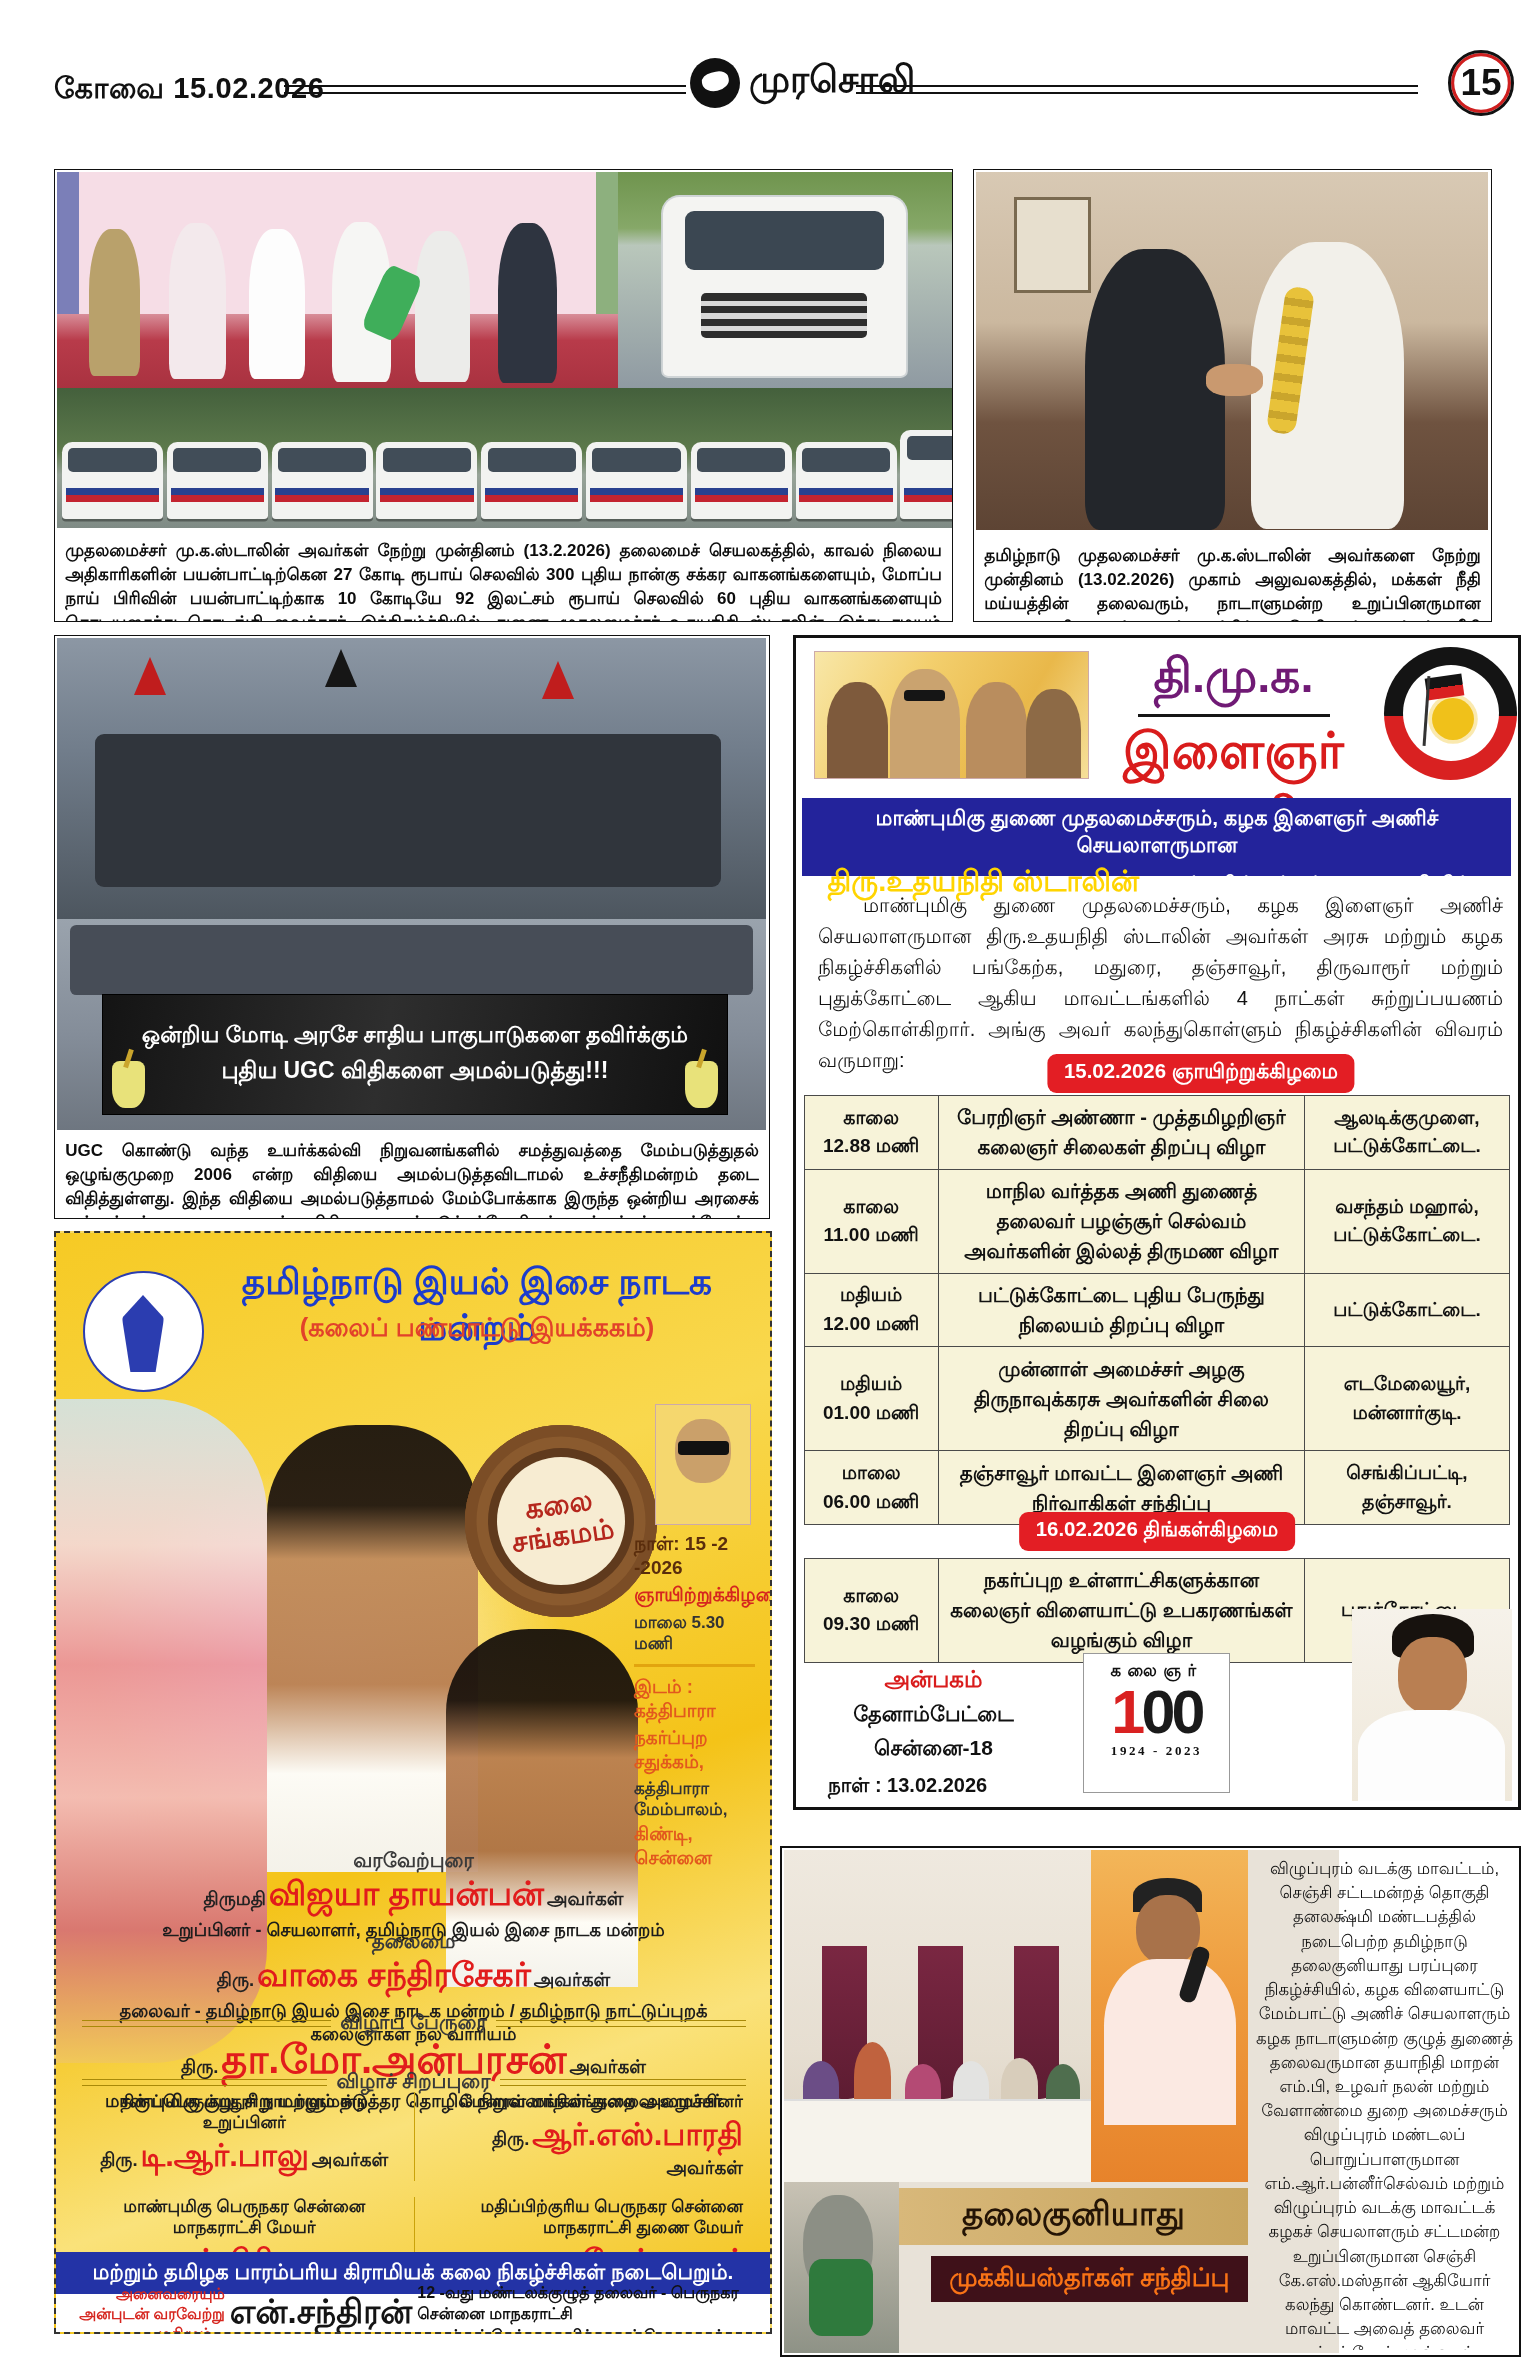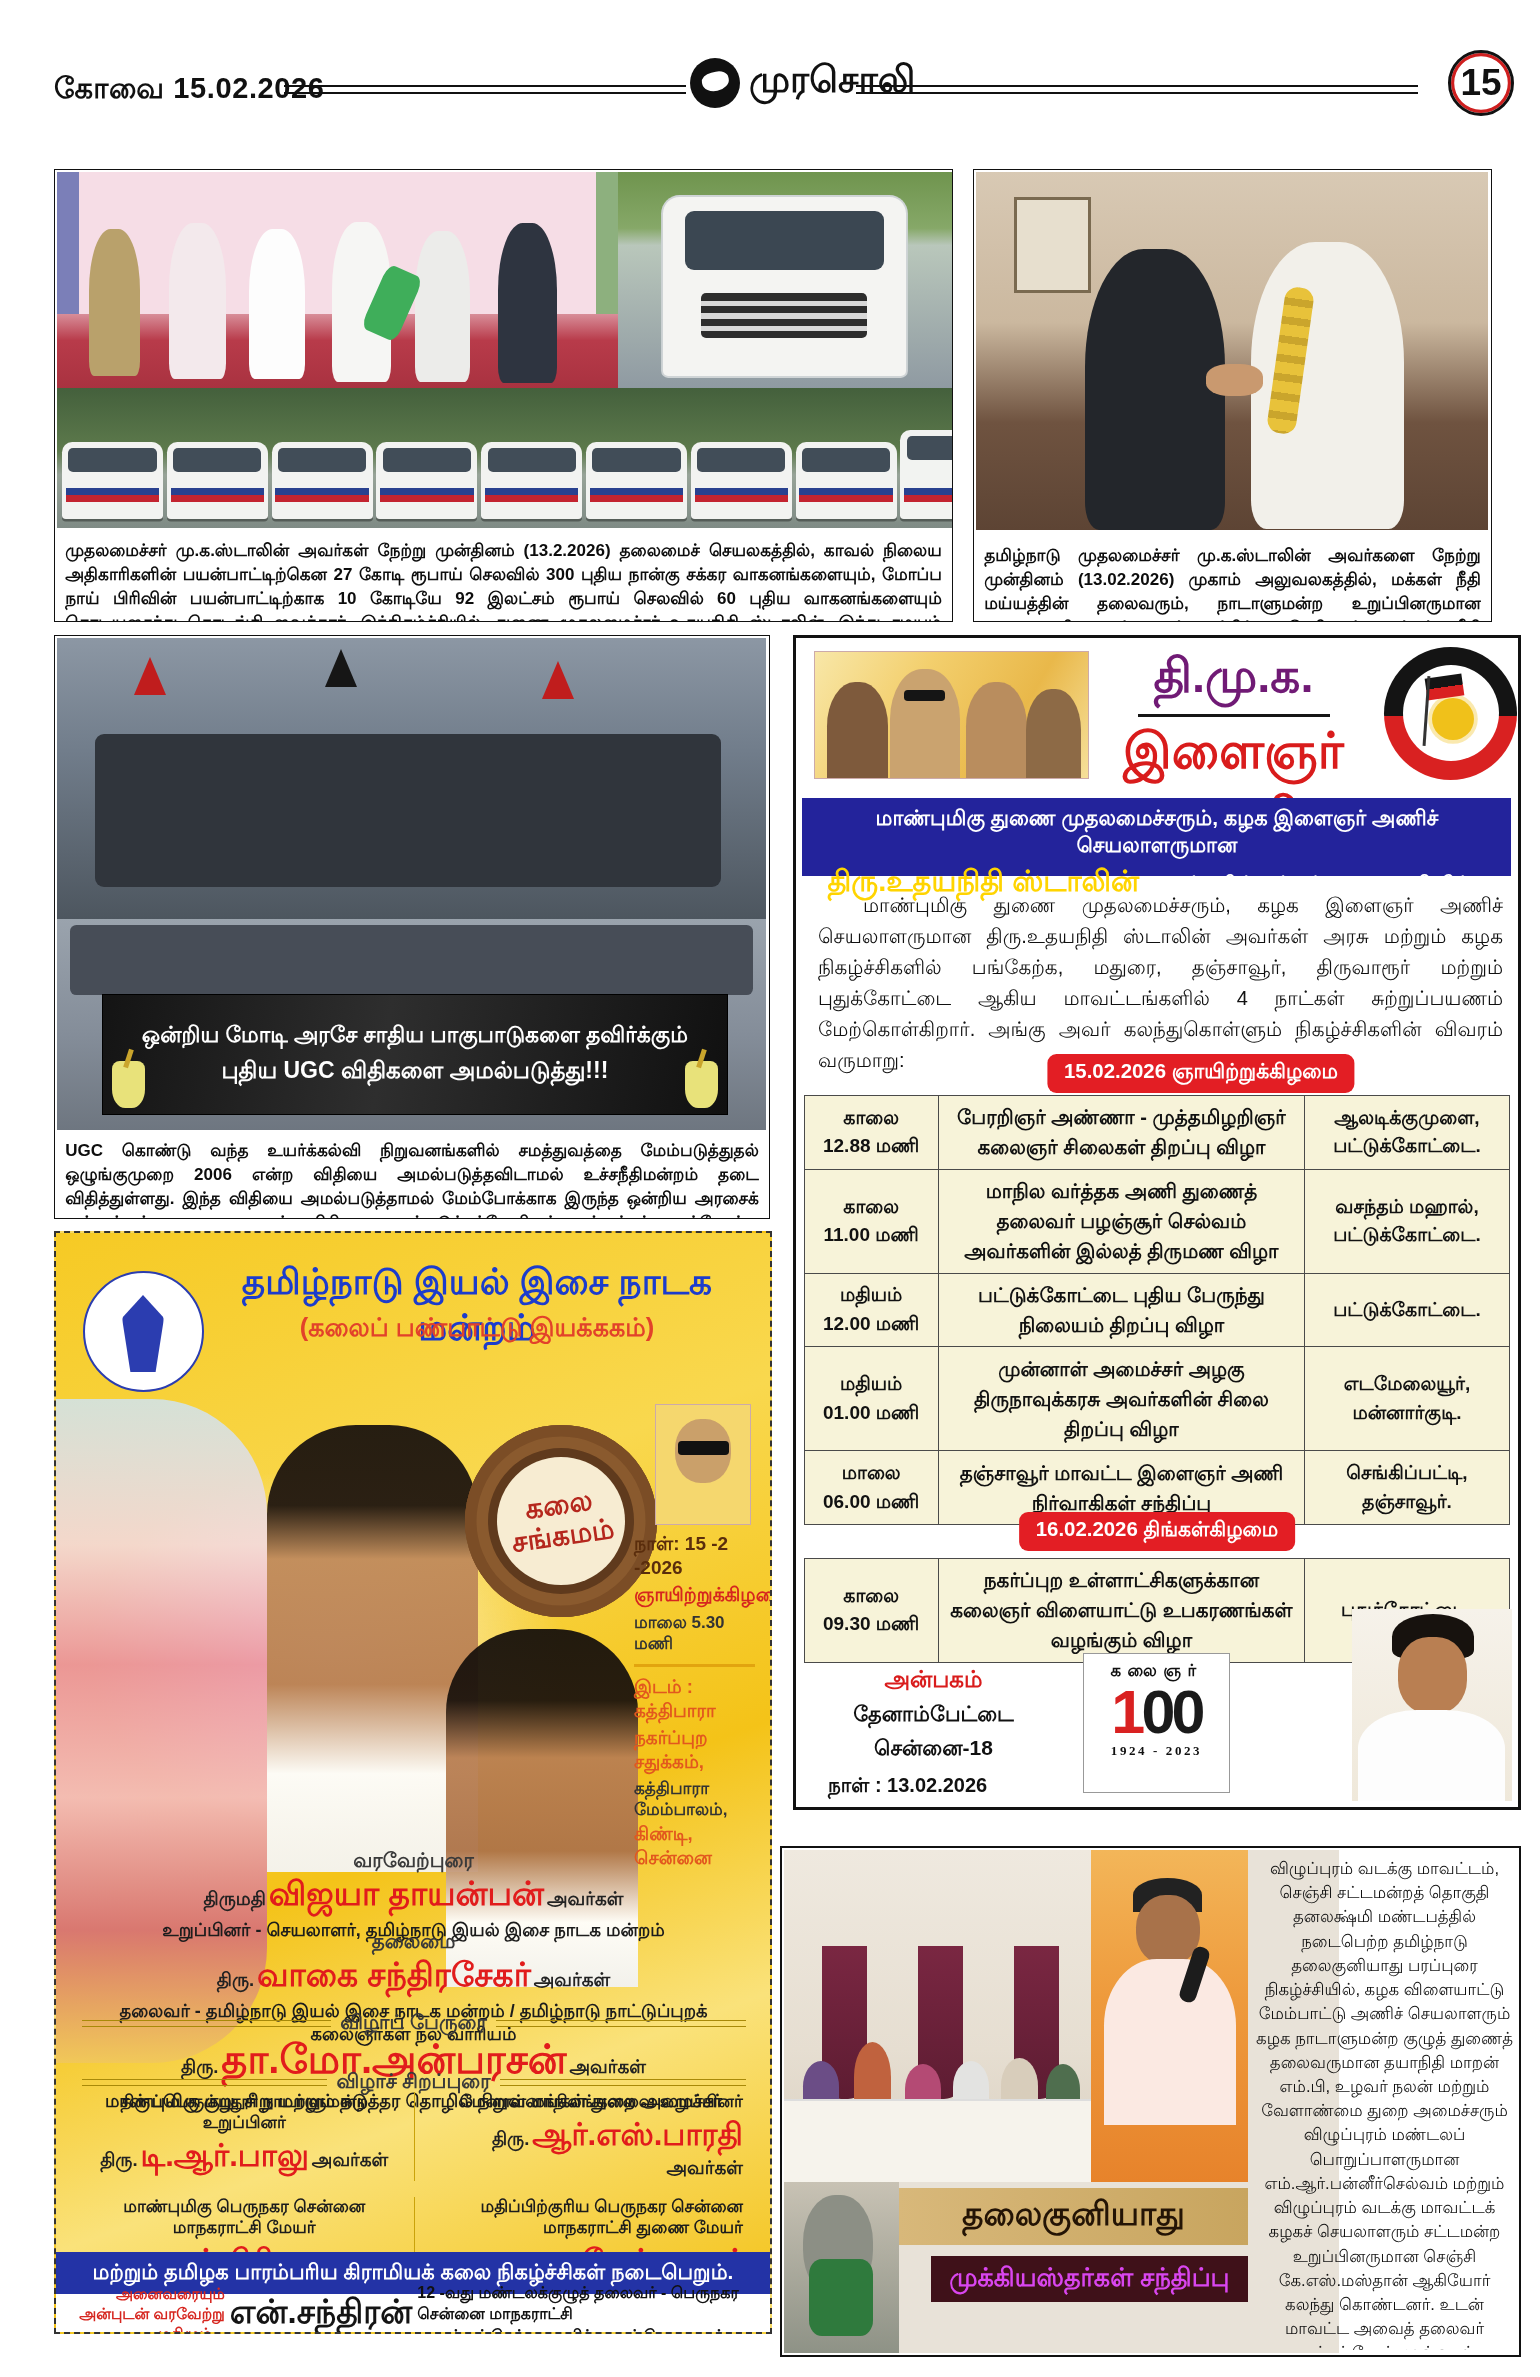--- a/index.html
+++ b/index.html
@@ -150,21 +150,21 @@
   .hall { position:absolute; left:0; top:0; width:307px; height:332px; background:linear-gradient(180deg,#efe9df 0%,#e6ded1 60%,#d9cfc0 100%); }
   .curtain { position:absolute; top:96px; width:45px; height:153px; background:linear-gradient(180deg,#7a2742,#5d1c32); border-radius:0 0 19px 19px; }
   .table-cloth { position:absolute; left:0; top:249px; width:307px; height:83px; background:#f6f3ec; border-top:2.6px solid #ddd; }
   .sitter { position:absolute; border-radius:50% 50% 20% 20%; }
   .speaker-panel { position:absolute; left:307px; top:0; width:157px; height:332px; background:linear-gradient(180deg,#f3b659 0%,#ee9a3c 45%,#e7832b 100%); overflow:hidden; }
   .spk-head { position:absolute; left:45px; top:45px; width:64px; height:70px; background:#a8724a; border-radius:46%; }
   .spk-hair { position:absolute; left:42px; top:28px; width:69px; height:34px; background:#222; border-radius:50% 50% 0 0; }
   .spk-shirt { position:absolute; left:12.8px; top:109px; width:132px; height:166px; background:#fbe9e2; border-radius:40% 40% 0 0; }
   .spk-mic { position:absolute; left:95px; top:96px; width:16.6px; height:57px; background:#1c1c1c; border-radius:7.7px; transform:rotate(18deg); }
   .meet-b1 { position:absolute; left:115px; top:338px; width:349px; height:57px; background:linear-gradient(90deg,#d8b87a,#c8a55f); color:#241405; font-size:33px; font-weight:bold; display:flex; align-items:center; justify-content:center; overflow:hidden; white-space:nowrap; }
-  .meet-b2 { position:absolute; left:147px; top:406px; width:317px; height:46px; background:#3f1119; color:#d946ef; font-size:25.5px; font-weight:bold; display:flex; align-items:center; justify-content:center; overflow:hidden; white-space:nowrap; }
+  .meet-b2 { position:absolute; left:147px; top:406px; width:317px; height:46px; background:#3f1119; color:#f97316; font-size:25.5px; font-weight:bold; display:flex; align-items:center; justify-content:center; overflow:hidden; white-space:nowrap; }
   .meet-crowd { position:absolute; left:0; top:332px; width:115px; height:171px; background:linear-gradient(180deg,#c8c2b4,#8e9286); }
   .meet-body { position:absolute; left:474px; top:9px; width:257px; height:493px; font-size:16.6px; line-height:1.46; font-weight:500; text-align:center; overflow:hidden; }
 </style>
 </head>
 <body>
 
 <div class="page">
 
   <div class="masthead">
     <div class="m-date">கோவை 15.02.2026</div>

